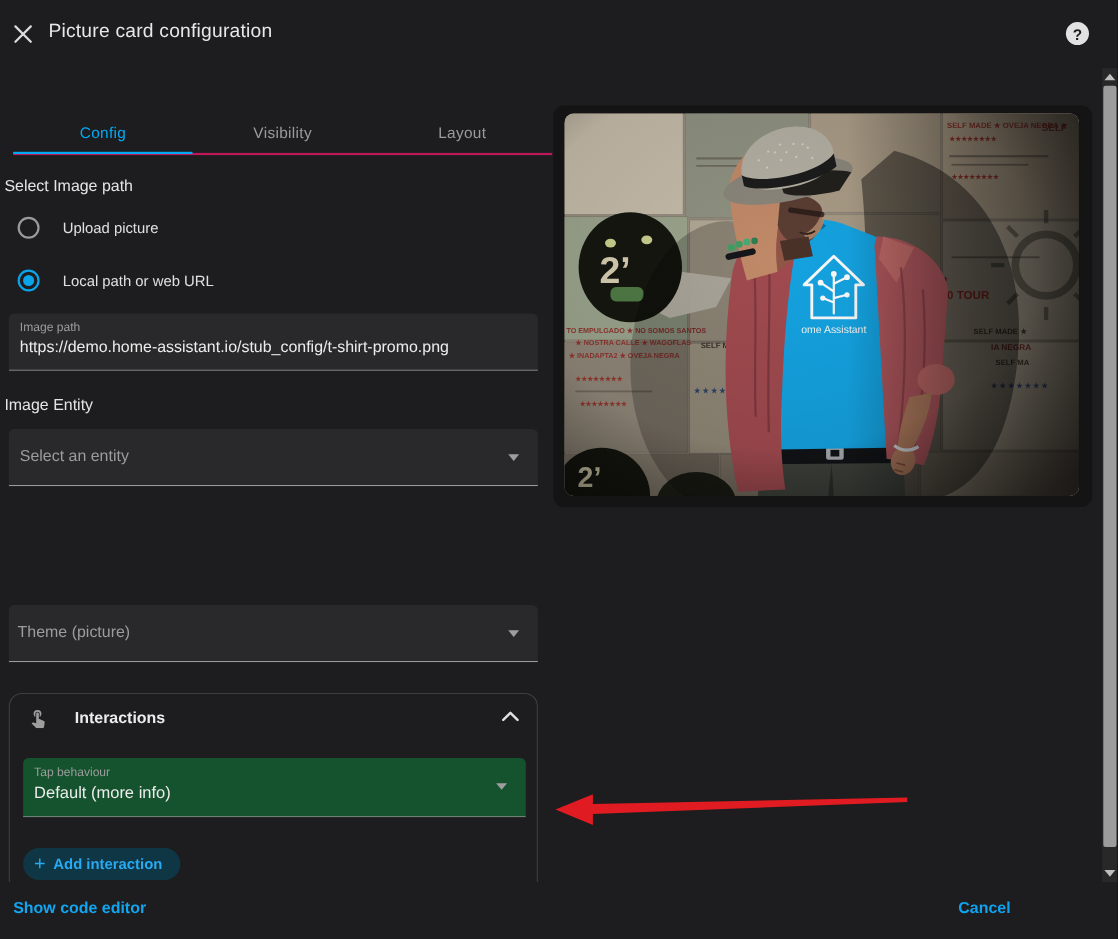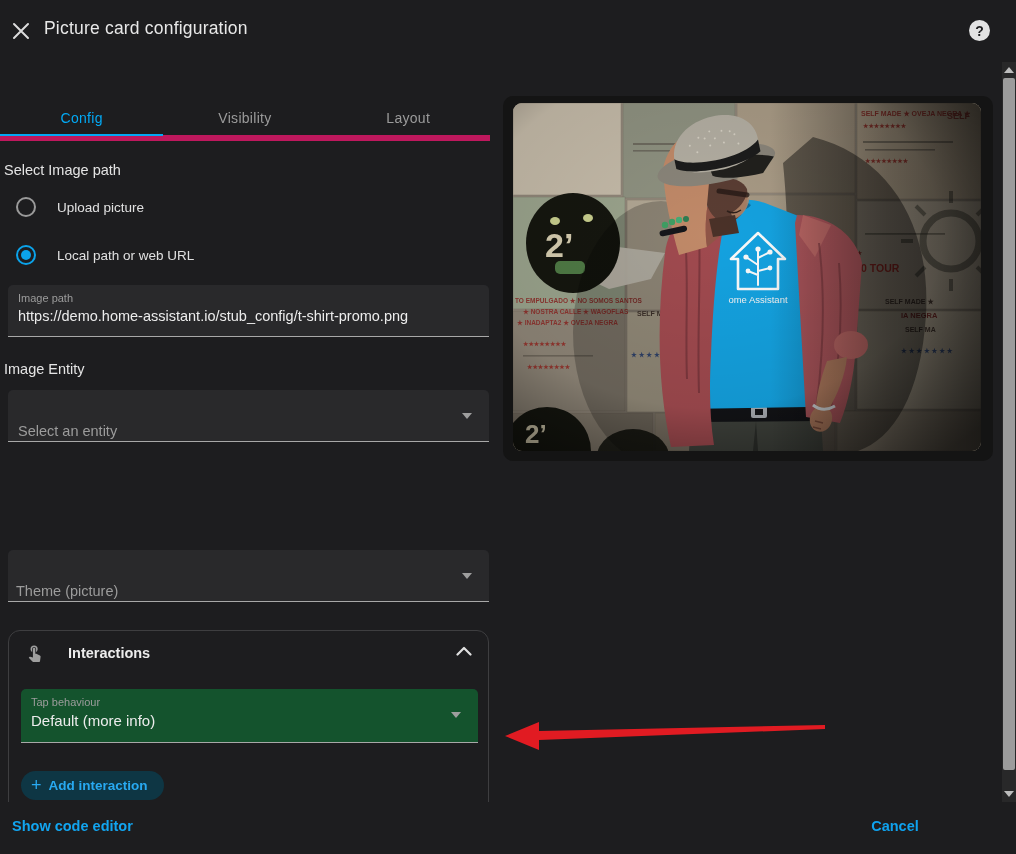--- a/index.html
+++ b/index.html
@@ -10,39 +10,39 @@
     background:#1d1d1f; overflow:hidden; color:#e6e6e6;
   }
   
   .hdr-close { position:absolute; left:11px; top:21px; width:20px; height:20px; cursor:pointer; }
   .hdr-title { position:absolute; left:44px; top:18px; font-size:17.5px; font-weight:400; color:#e8e8e8; letter-spacing:.2px; }
   .hdr-help { position:absolute; left:969px; top:20px; width:21px; height:21px; border-radius:50%;
     background:#e2e2e2; color:#1d1d1f; font-weight:700; font-size:14px; display:flex; align-items:center; justify-content:center; cursor:pointer; }
   
   .content { position:absolute; left:0; top:62px; width:1002px; height:740px; overflow:hidden; }
   
-  .tabs { position:absolute; left:0; top:38px; width:490px; height:41px; border-bottom:6px solid #be185d; display:flex;text-align:center; }
+  .tabs { position:absolute; left:12px; top:38px; width:490px; height:41px; border-bottom:2px solid #be185d; display:flex;text-align:center; }
   .tab { width:163.3px; display:flex; align-items:center; justify-content:center;
     font-size:14px; font-weight:500; color:#9b9b9b; letter-spacing:.3px; cursor:pointer; position:relative; }
   .tab.active { color:#03a9f4; }
   .tab.active::after { content:""; position:absolute; left:0; right:0; bottom:-1px; height:2px; background:#03a9f4; }
   
   .sec-label { position:absolute; left:4px; font-size:14.5px; font-weight:500; color:#e4e4e4; }
   
   .radio-row { position:absolute; left:16px; height:24px; display:flex; align-items:center; gap:21px; cursor:pointer; }
   .radio-outer { width:20px; height:20px; border-radius:50%; border:2px solid #9a9a9a; display:flex; align-items:center; justify-content:center; }
   .radio-outer.sel { border-color:#0ba3ea; }
   .radio-dot { width:10px; height:10px; border-radius:50%; background:#0ba3ea; }
   .radio-label { font-size:13.5px; font-weight:500; color:#e0e0e0; }
   
   .field { position:absolute; left:8px; width:481px; height:52px; background:#29292b;
     border-radius:5px 5px 0 0; border-bottom:1px solid #a8a8a8; cursor:text; }
   .field .flabel { position:absolute; left:10px; top:7px; font-size:11px; color:#9c9c9c; }
   .field .fvalue { position:absolute; left:10px; top:23px; font-size:14.5px; color:#ececec; white-space:nowrap; }
-  .field .fplaceholder { position:absolute; left:10px; top:16px; font-size:14.5px; color:#9c9c9c;margin-top:16px; }
+  .field .fplaceholder { position:absolute; left:10px; top:16px; font-size:14.5px; color:#9c9c9c; }
   .field.center .fplaceholder { top:17px; }
   .chev-down { position:absolute; right:17px; top:23px; width:0; height:0;
     border-left:5px solid transparent; border-right:5px solid transparent; border-top:6px solid #9e9e9e; }
   
   .icard { position:absolute; left:8px; top:568px; width:481px; height:240px;
     border:1px solid #3e3e40; border-radius:12px; background:#1d1d1f; }
   .icard-head { position:absolute; left:16px; top:12px; display:flex; align-items:center; gap:24px; cursor:pointer; }
   .icard-title { font-size:14.5px; font-weight:600; color:#ececec; }
   .icard-chev { position:absolute; right:16px; top:15px; cursor:pointer; }
   .icard .field { left:12px; top:58px; width:457px; height:54px; background:#14532d; }

